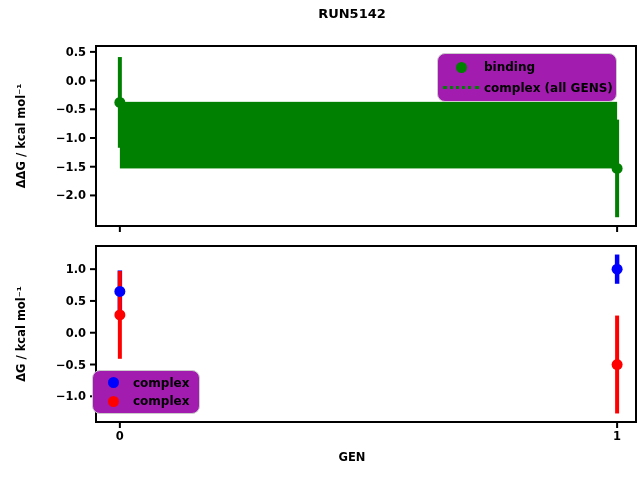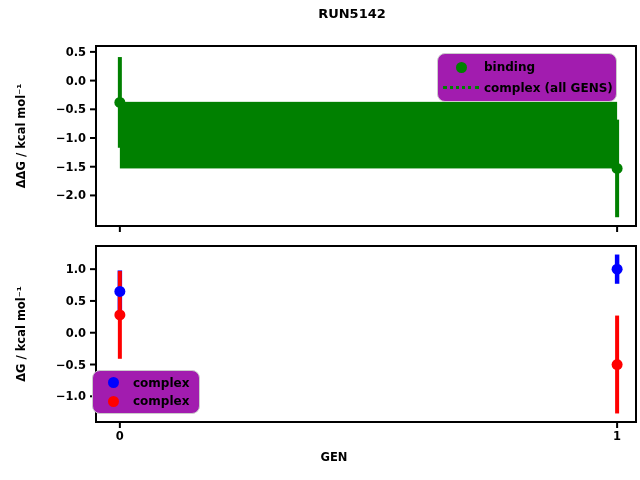--- a/index.html
+++ b/index.html
@@ -2,21 +2,21 @@
 <html><head>
 <meta charset="utf-8">
 <style>
   html,body{margin:0;padding:0;background:#fff;}
   .figure{position:relative;width:640px;height:480px;background:#ffffff;
           font-family:"DejaVu Sans","Liberation Sans",sans-serif;color:#000;overflow:hidden;}
   .title{position:absolute;left:81px;top:6px;width:542px;text-align:center;
          font-size:13px;font-weight:700;}
   .ylabel{position:absolute;white-space:nowrap;font-size:11.5px;font-weight:700;
           transform:translate(-50%,-50%) rotate(-90deg);}
-  .xlabel{position:absolute;left:63px;top:450px;width:542px;text-align:center;
+  .xlabel{position:absolute;left:81px;top:450px;width:542px;text-align:center;
           font-size:11.5px;font-weight:700;}
   .plot{position:absolute;padding-left:14px;}
   .plot svg{overflow:visible;display:block;}
   svg text{font-family:"DejaVu Sans","Liberation Sans",sans-serif;
            font-weight:700;font-size:11.5px;fill:#000;}
   .legend{position:absolute;background:#a21caf;border:1px solid #cccccc;border-radius:8px;
           box-sizing:border-box;display:flex;flex-direction:column;justify-content:space-evenly;z-index:5;}
   .legend-top{left:356px;top:8px;width:180px;height:49px;}
   .legend-bottom{left:11px;top:125px;width:108px;height:44px;}
   .legend-row{display:flex;align-items:center;}

